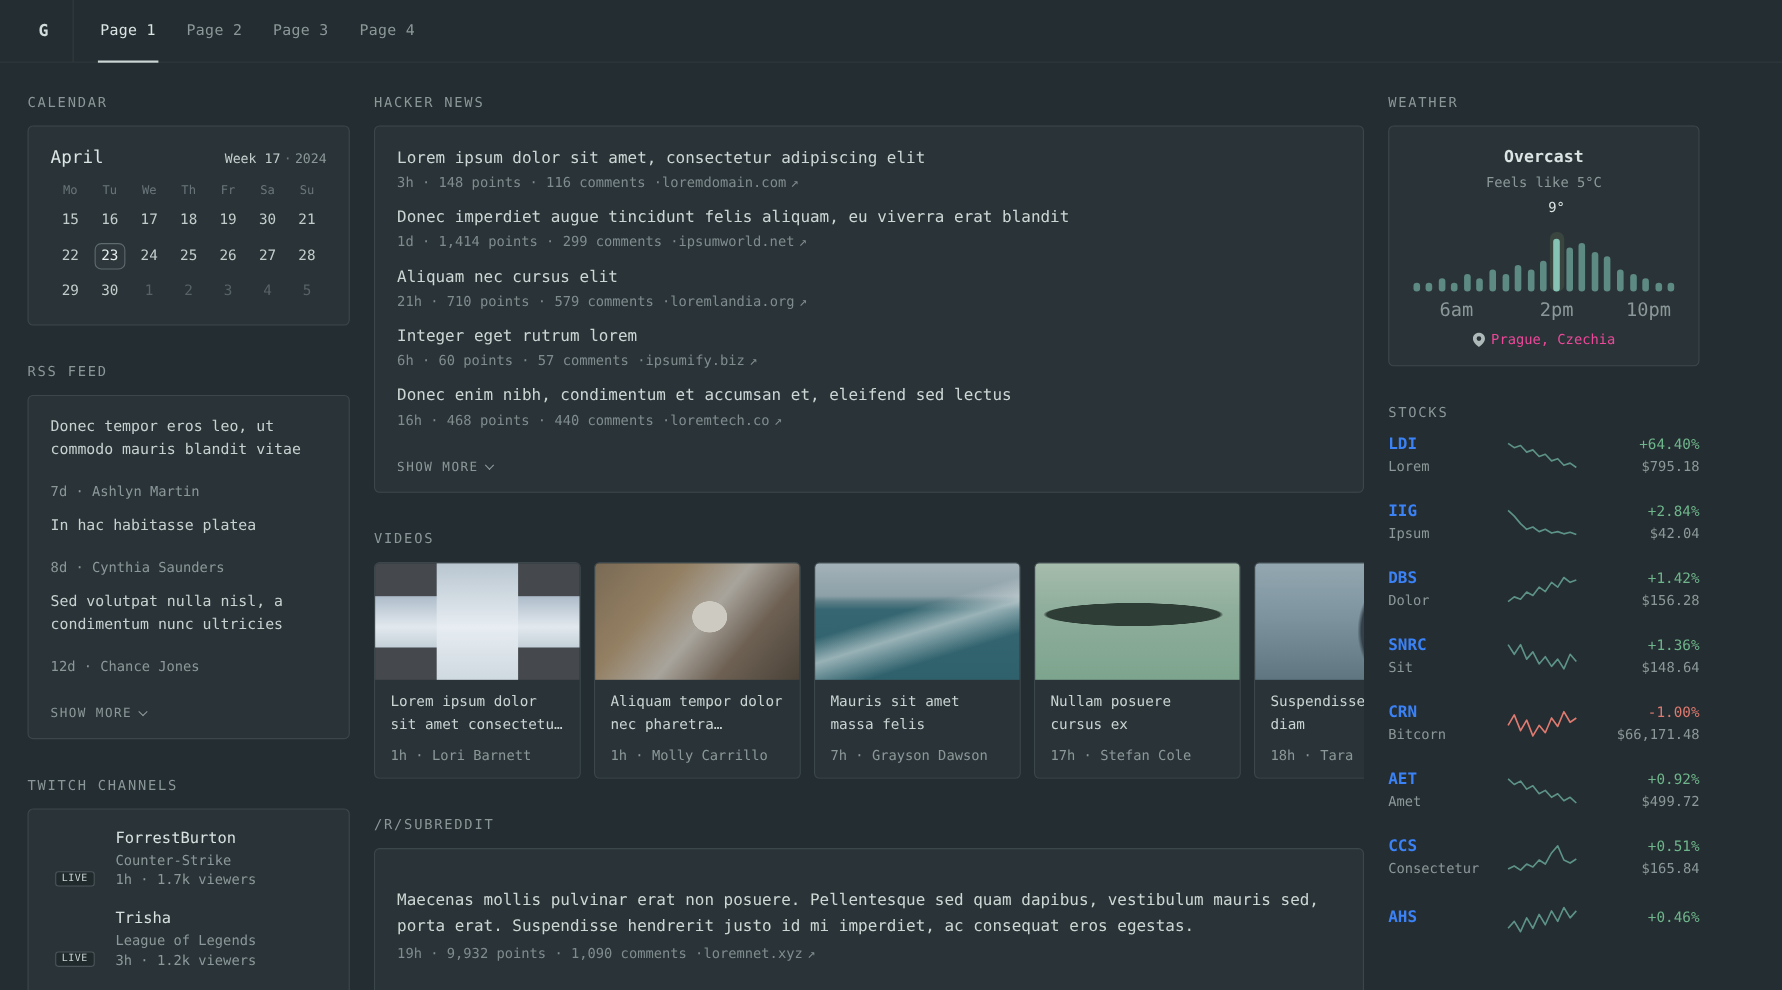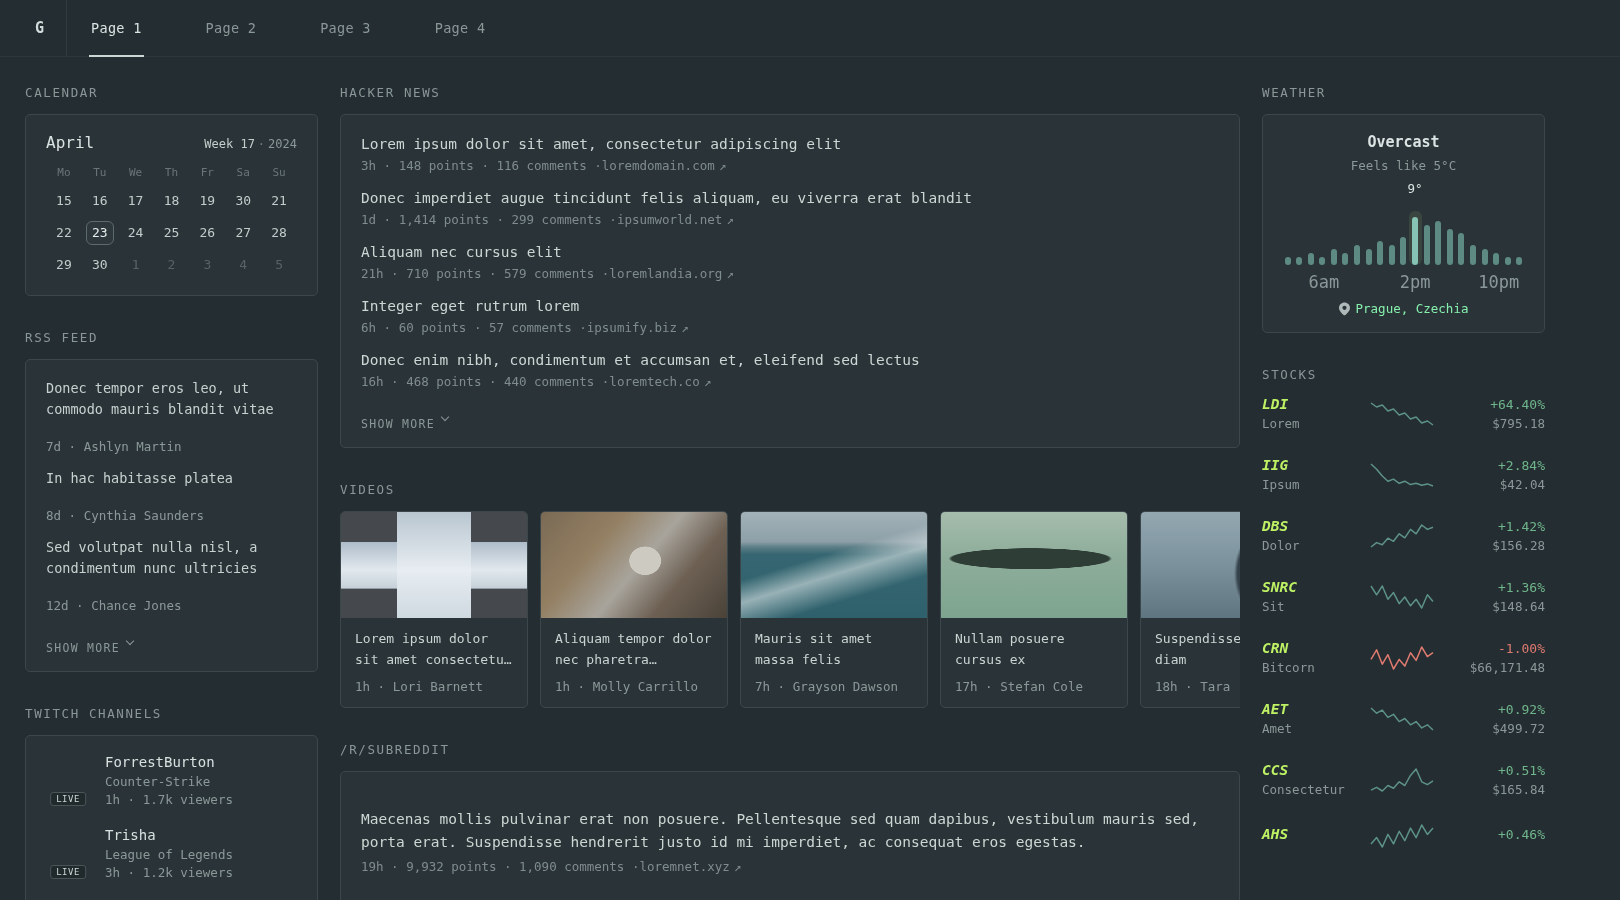--- a/index.html
+++ b/index.html
@@ -13,21 +13,21 @@
   }
   a { color:inherit; text-decoration:none; cursor:pointer; display:block; }
 
   
   header {
     height:57px; display:flex; align-items:stretch;
     padding:0 25px; border-bottom:1px solid rgba(255,255,255,0.05);
   }
   .logo { display:flex; align-items:center; font-weight:bold; font-size:15px; color:#d3dcdc; padding:0 22px 0 10px; }
   .nav-sep { width:1px; background:rgba(255,255,255,0.07); margin-right:10px; }
-  nav { display:flex;gap:36px; }
+  nav { display:flex; }
   .tab { display:flex; align-items:center; padding:0 14px; color:#8b9899; font-size:13.5px; position:relative; letter-spacing:0.3px; }
   .tab.active { color:#dbe3e3; }
   .tab.active::after { content:""; position:absolute; left:12px; right:12px; bottom:-1px; height:2px; background:#ccd6d5; }
 
   
   .content { display:flex; gap:22px; padding:28px 75px 0 25px; }
   .col-left  { flex:0 0 293px; }
   .col-mid   { flex:0 0 900px; }
   .col-right { flex:0 0 283px; }
   section.widget { margin-bottom:34px; }
@@ -46,21 +46,21 @@
   .day { font-size:13px; color:#c2cccb; height:24px; line-height:24px; justify-self:center; width:28px; }
   .day.out { color:#66727675; color:#667276; opacity:.75; }
   .day.sel { border:1px solid #5d6a6e; border-radius:6px; line-height:22px; color:#e6edec; background:rgba(255,255,255,0.02); }
 
   
   .rss-card { padding:18px 20px 16px; }
   .rss-item { margin-bottom:14px; }
   .rss-title { font-size:13.5px; line-height:21px; color:#c7d1d0; margin-bottom:2px; }
   .rss-meta { font-size:12.5px; color:#8b9899;margin-top:19px; }
 
-  .show-more { display:flex; align-items:flex-start; gap:7px; font-size:11.5px; letter-spacing:1.3px; color:#8b9899; margin-top:28px; }
+  .show-more { display:flex; align-items:center; gap:7px; font-size:11.5px; letter-spacing:1.3px; color:#8b9899; margin-top:28px; }
   .chev { width:6px; height:6px; border-right:1.5px solid #8b9899; border-bottom:1.5px solid #8b9899; transform:rotate(45deg); margin-top:-3px; }
 
   
   .twitch-card { padding:18px 20px; }
   .tw-row { display:flex; gap:15px; margin-bottom:20px; }
   .av-wrap { position:relative; flex:0 0 44px; height:48px; }
   .avatar { width:44px; height:44px; border-radius:50%; }
   .av-1 { background:radial-gradient(circle at 50% 40%, #cfc4ae 0 26%, #5a5f52 58%, #3a4240 100%); }
   .av-2 { background:radial-gradient(circle at 50% 42%, #d8c9b8 0 22%, #4a464a 55%, #2f3336 100%); }
   .av-3 { background:radial-gradient(circle at 50% 42%, #e6d6bc 0 34%, #b7a88e 52%, #6a7684 85%); }
@@ -112,27 +112,27 @@
   .w-chart { position:relative; padding-top:20px; margin-top:8px; }
   .w-temp { position:absolute; top:0; transform:translateX(-50%); font-size:12.5px; color:#dbe3e3; }
   .w-bars { display:flex; align-items:flex-end; justify-content:space-between; height:64px; }
   .wcol { width:9px; display:flex; align-items:flex-end; justify-content:center; }
   .wcol.hl { width:13px; margin:0 -2px; height:54px; background:#3a453f; border-radius:6px; }
   .wbar { width:6px; border-radius:3px; background:rgba(108,163,153,0.78); }
   .wcol.hl .wbar { background:#86c3b4; }
   .w-times { position:relative; height:16px; margin-top:7px; }
   .w-times .t { position:absolute; transform:translateX(-50%); font-size:17px; color:#8b9899; }
   .t1 { left:17%; } .t2 { left:54.8%; } .t3 { left:89.5%; }
-  .w-loc { display:flex; justify-content:center; align-items:center; gap:6px; margin-top:13px; font-size:12.5px; color:#86efac; }
+  .w-loc { display:flex; justify-content:center; align-items:center; gap:6px; margin-top:13px; font-size:12.5px; color:#ec4899; }
 
   
   .stocks-list { margin-top:6px; }
   .stock-row { display:flex; align-items:center; margin-bottom:26px; }
   .s-left { width:88px; }
-  .s-ticker { font-size:14.5px; font-weight:bold; color:#bef264; margin-bottom:4px;font-style:italic; }
+  .s-ticker { font-size:14.5px; font-weight:bold; color:#3b82f6; margin-bottom:4px; }
   .s-name { font-size:12.5px; color:#8b9899; }
   .s-spark { flex:1; display:flex; justify-content:center; align-items:center; }
   .s-right { text-align:right; min-width:92px; }
   .s-change { font-size:13px; color:#6fb58b; margin-bottom:4px; }
   .s-change.down { color:#df7a70; }
   .s-price { font-size:12.5px; color:#8b9899; }
 </style>
 </head>
 <body>
 

